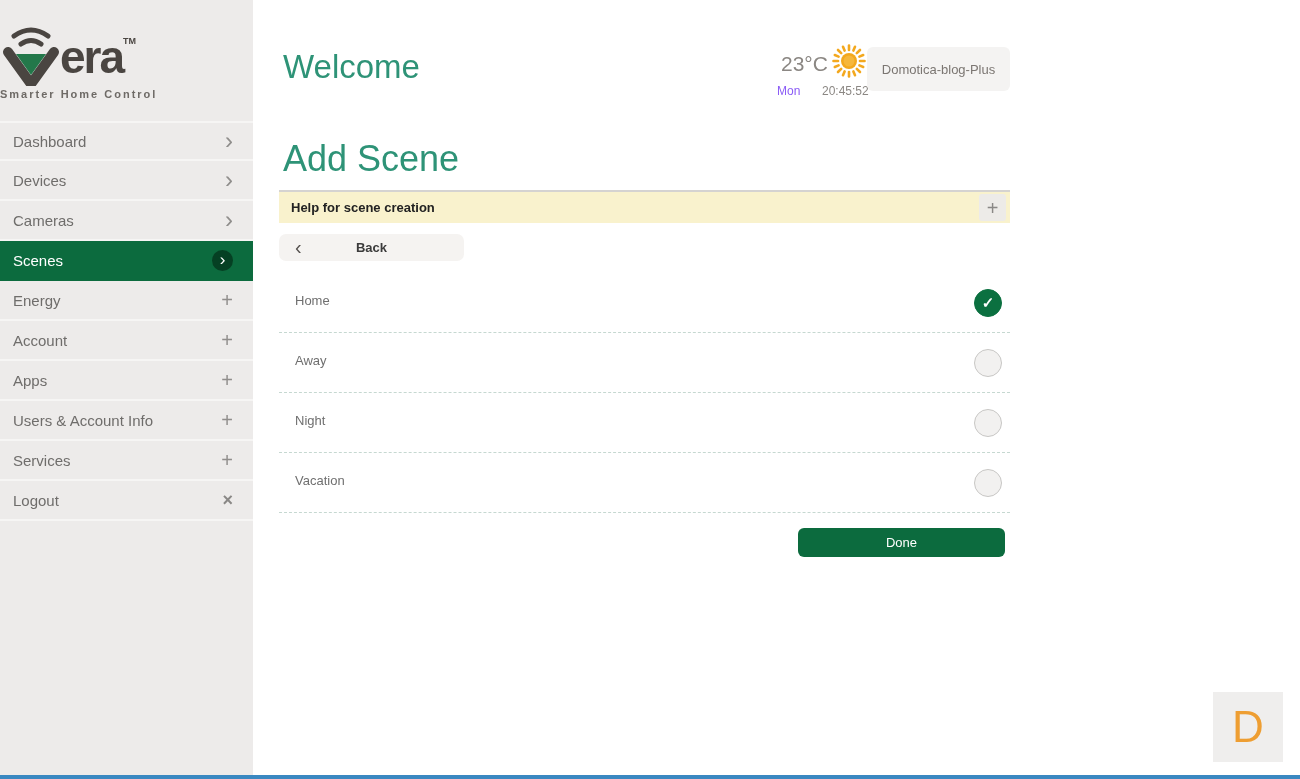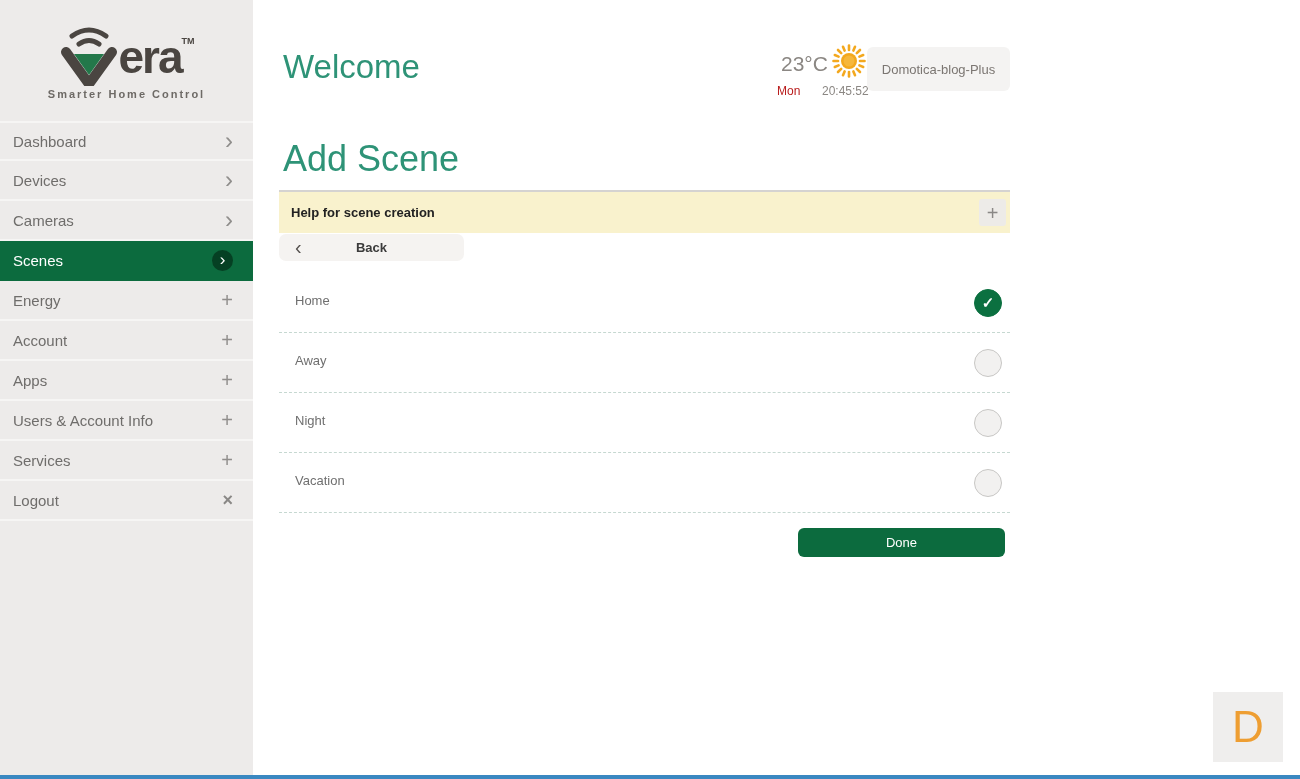--- a/index.html
+++ b/index.html
@@ -11,21 +11,21 @@
     overflow:hidden;
   }
 
   
   .sidebar {
     position:absolute; left:0; top:0; width:253px; height:779px;
     background:#edebea;
   }
   .logo-area {
     height:121px; display:flex; flex-direction:column;
-    align-items:center; justify-content:center;
+    align-items:flex-start; justify-content:center;
   }
   .logo-row { display:flex; align-items:flex-start; }
   .logo-era {
     font-size:46px; font-weight:700; color:#4a4541; letter-spacing:-2px;
     line-height:0.95; margin-left:-2px; margin-top:14px;
   }
   .logo-tm { font-size:9px; color:#4a4541; margin-top:14px; margin-left:0; font-weight:700; }
   .logo-tagline {
     font-size:11px; color:#6e6a66; letter-spacing:2px; margin-top:2px; font-weight:600;
   }
@@ -55,36 +55,36 @@
   .content { position:absolute; left:279px; top:0; width:731px; height:779px; }
 
   .welcome {
     position:absolute; left:4px; top:48px;
     font-size:33px; font-weight:300; color:#2e9377;
   }
 
   .weather { position:absolute; top:44px; right:0; width:440px; height:70px; }
   .temp { position:absolute; left:211px; top:8px; font-size:21px; color:#8b8783; }
   .sun { position:absolute; left:262px; top:0px; }
-  .day { position:absolute; left:207px; top:40px; font-size:12px; color:#b91c1c; }
+  .day { position:absolute; left:207px; top:40px; font-size:12px; color:#8b5cf6; }
   .clock { position:absolute; left:252px; top:40px; font-size:12px; color:#8b8783; }
   .device-btn {
     position:absolute; right:0; top:3px; width:143px; height:44px;
     background:#f4f3f2; border-radius:6px; border:none;
     font-size:13px; color:#7b7672; cursor:pointer;
     font-family:"Liberation Sans", sans-serif;
   }
 
   .page-title {
     position:absolute; left:4px; top:138px;
     font-size:36px; font-weight:300; color:#2e9377;
   }
 
   .help-bar {
-    position:absolute; left:0; top:190px; width:731px; height:43px;
+    position:absolute; left:0; top:190px; width:731px; height:33px;
     background:#f9f2cd; border-top:2px solid #d5d3d1;
     display:flex; align-items:center; justify-content:space-between;
     padding:0 4px 0 12px; cursor:pointer;
   }
   .help-label { font-size:13px; font-weight:600; color:#222222; }
   .help-plus {
     width:27px; height:27px; background:#edebe8; border-radius:3px;
     display:flex; align-items:center; justify-content:center;
     color:#8a8886; font-size:20px; line-height:1; cursor:pointer;
   }

